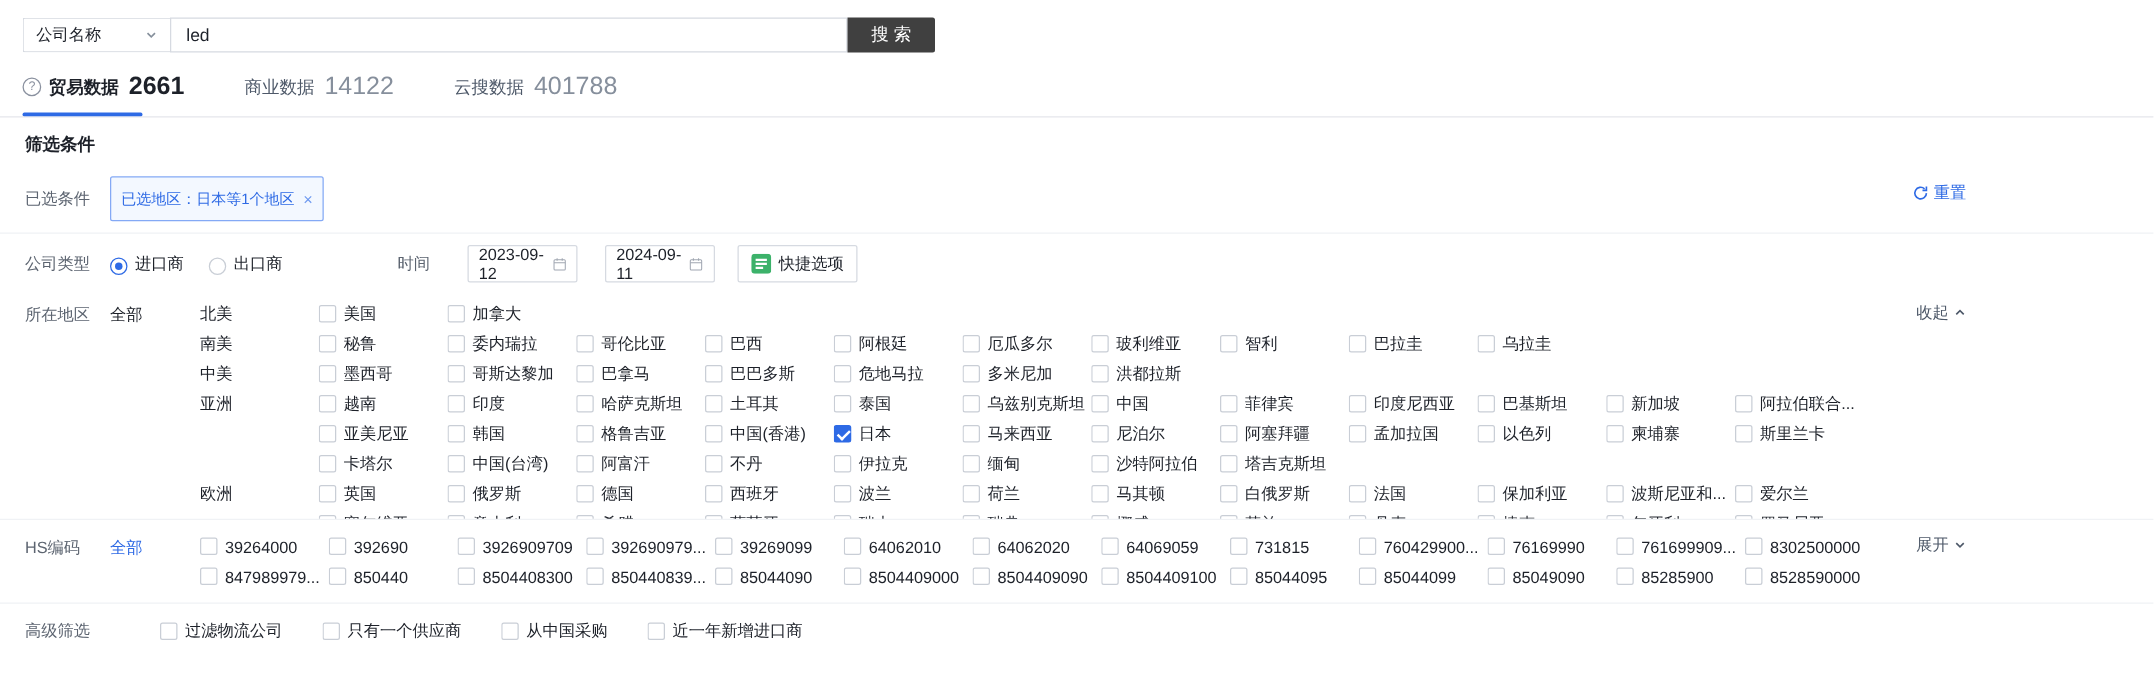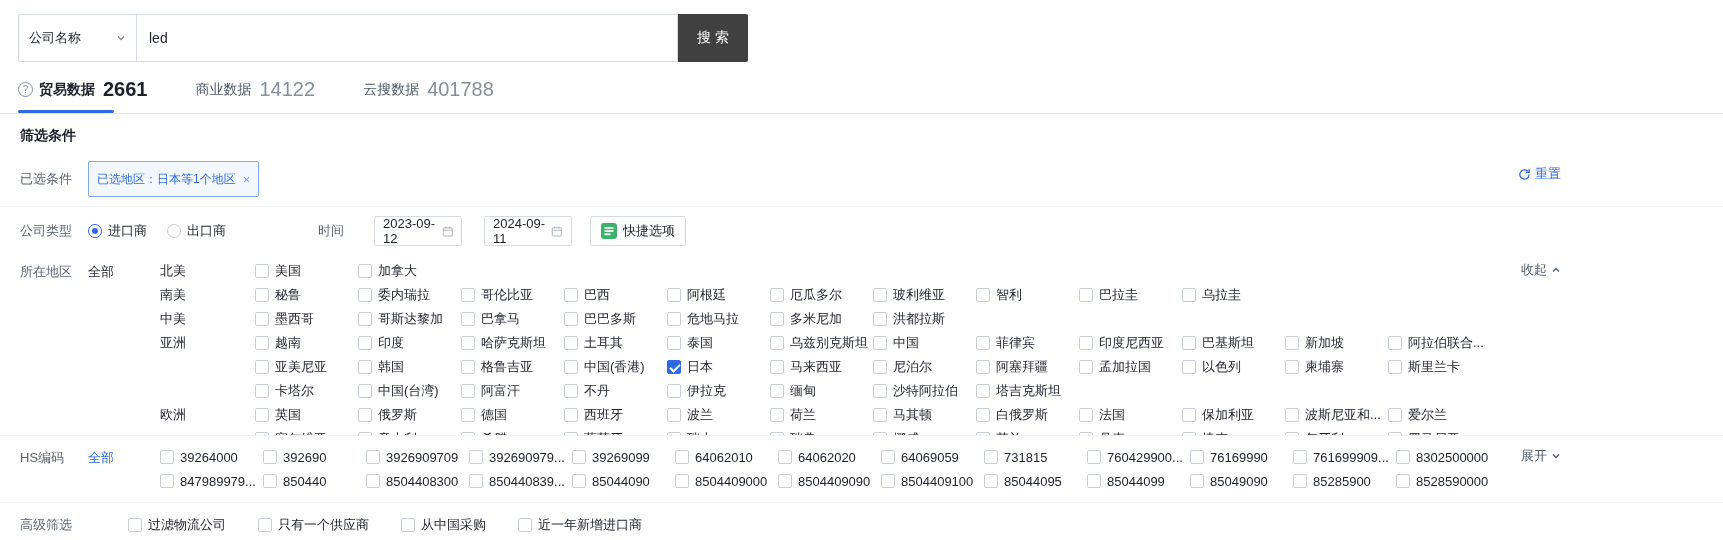--- a/index.html
+++ b/index.html
@@ -3,21 +3,21 @@
 <meta charset="utf-8">
 <style>
   * { margin:0; padding:0; box-sizing:border-box; }
   html,body { background:#fff; }
   .page {
     position:relative; width:1723px; height:540px; overflow:hidden; background:#fff;
     font-family:"Liberation Sans","DejaVu Sans",sans-serif; color:#1d2129;
   }
   
   .header { padding:14px 0 0 18px; border-bottom:1px solid #e5e6eb; }
-  .search-group { display:flex; align-items:stretch; height:48px; width:730px; }
+  .search-group { display:flex; align-items:stretch; height:28px; width:730px; }
   .select {
     width:118px; border:1px solid #d6dae1; border-right:none; border-radius:2px 0 0 2px;
     display:flex; align-items:center; justify-content:space-between; padding:0 10px;
     font-size:13px; color:#1d2129; background:#fff; cursor:pointer;
   }
   .search-input {
     width:542px; border:1px solid #d6dae1; padding:0 12px; font-size:14px; color:#1d2129;
     outline:none; font-family:inherit;
   }
   .search-btn {
@@ -45,28 +45,28 @@
   .row-label { width:68px; margin-left:20px; font-size:13px; color:#5c6470; flex-shrink:0; }
   .rl-top { padding-top:4px; align-self:flex-start; }
   .selected-row { padding:5px 0 9px; border-bottom:1px solid #f0f2f5; }
   .tag {
     display:inline-flex; align-items:center; height:36px; padding:0 8px;
     border:1px solid #84a9f5; border-radius:2px; background:#f3f8ff;
     color:#2e6ae5; font-size:12px; gap:7px;
   }
   .tag-close { cursor:pointer; color:#6f9af0; font-size:13px; line-height:1; }
   .right-link {
-    position:absolute; right:162px; display:inline-flex; align-items:center; gap:4px;
+    position:absolute; right:150px; display:inline-flex; align-items:center; gap:4px;
     font-size:13px; cursor:pointer; white-space:nowrap;
   }
   .right-link.reset { color:#2e6ae5; top:9px; }
   .right-link.collapse { color:#4e5969; top:6px; }
   .right-link.expand { color:#4e5969; top:11px; }
   .company-row { padding:9px 0; }
-  .radio { display:inline-flex; align-items:center; gap:6px; margin-right:20px; font-size:13px; color:#1d2129; cursor:pointer; }
+  .radio { display:inline-flex; align-items:flex-end; gap:6px; margin-right:20px; font-size:13px; color:#1d2129; cursor:pointer; }
   .radio-circle { width:14px; height:14px; border-radius:50%; border:1px solid #c9ced6; background:#fff; position:relative; flex-shrink:0; }
   .radio-circle.checked { border-color:#2e6ae5; }
   .radio-circle.checked::after {
     content:""; position:absolute; left:3px; top:3px; width:6px; height:6px;
     border-radius:50%; background:#2e6ae5;
   }
   .time-label { margin-left:72px; margin-right:30px; font-size:13px; color:#5c6470; }
   .date-input {
     display:inline-flex; align-items:center; justify-content:space-between; width:88px; height:30px;
     border:1px solid #d6dae1; border-radius:2px; padding:0 8px; font-size:13px; color:#1d2129;

